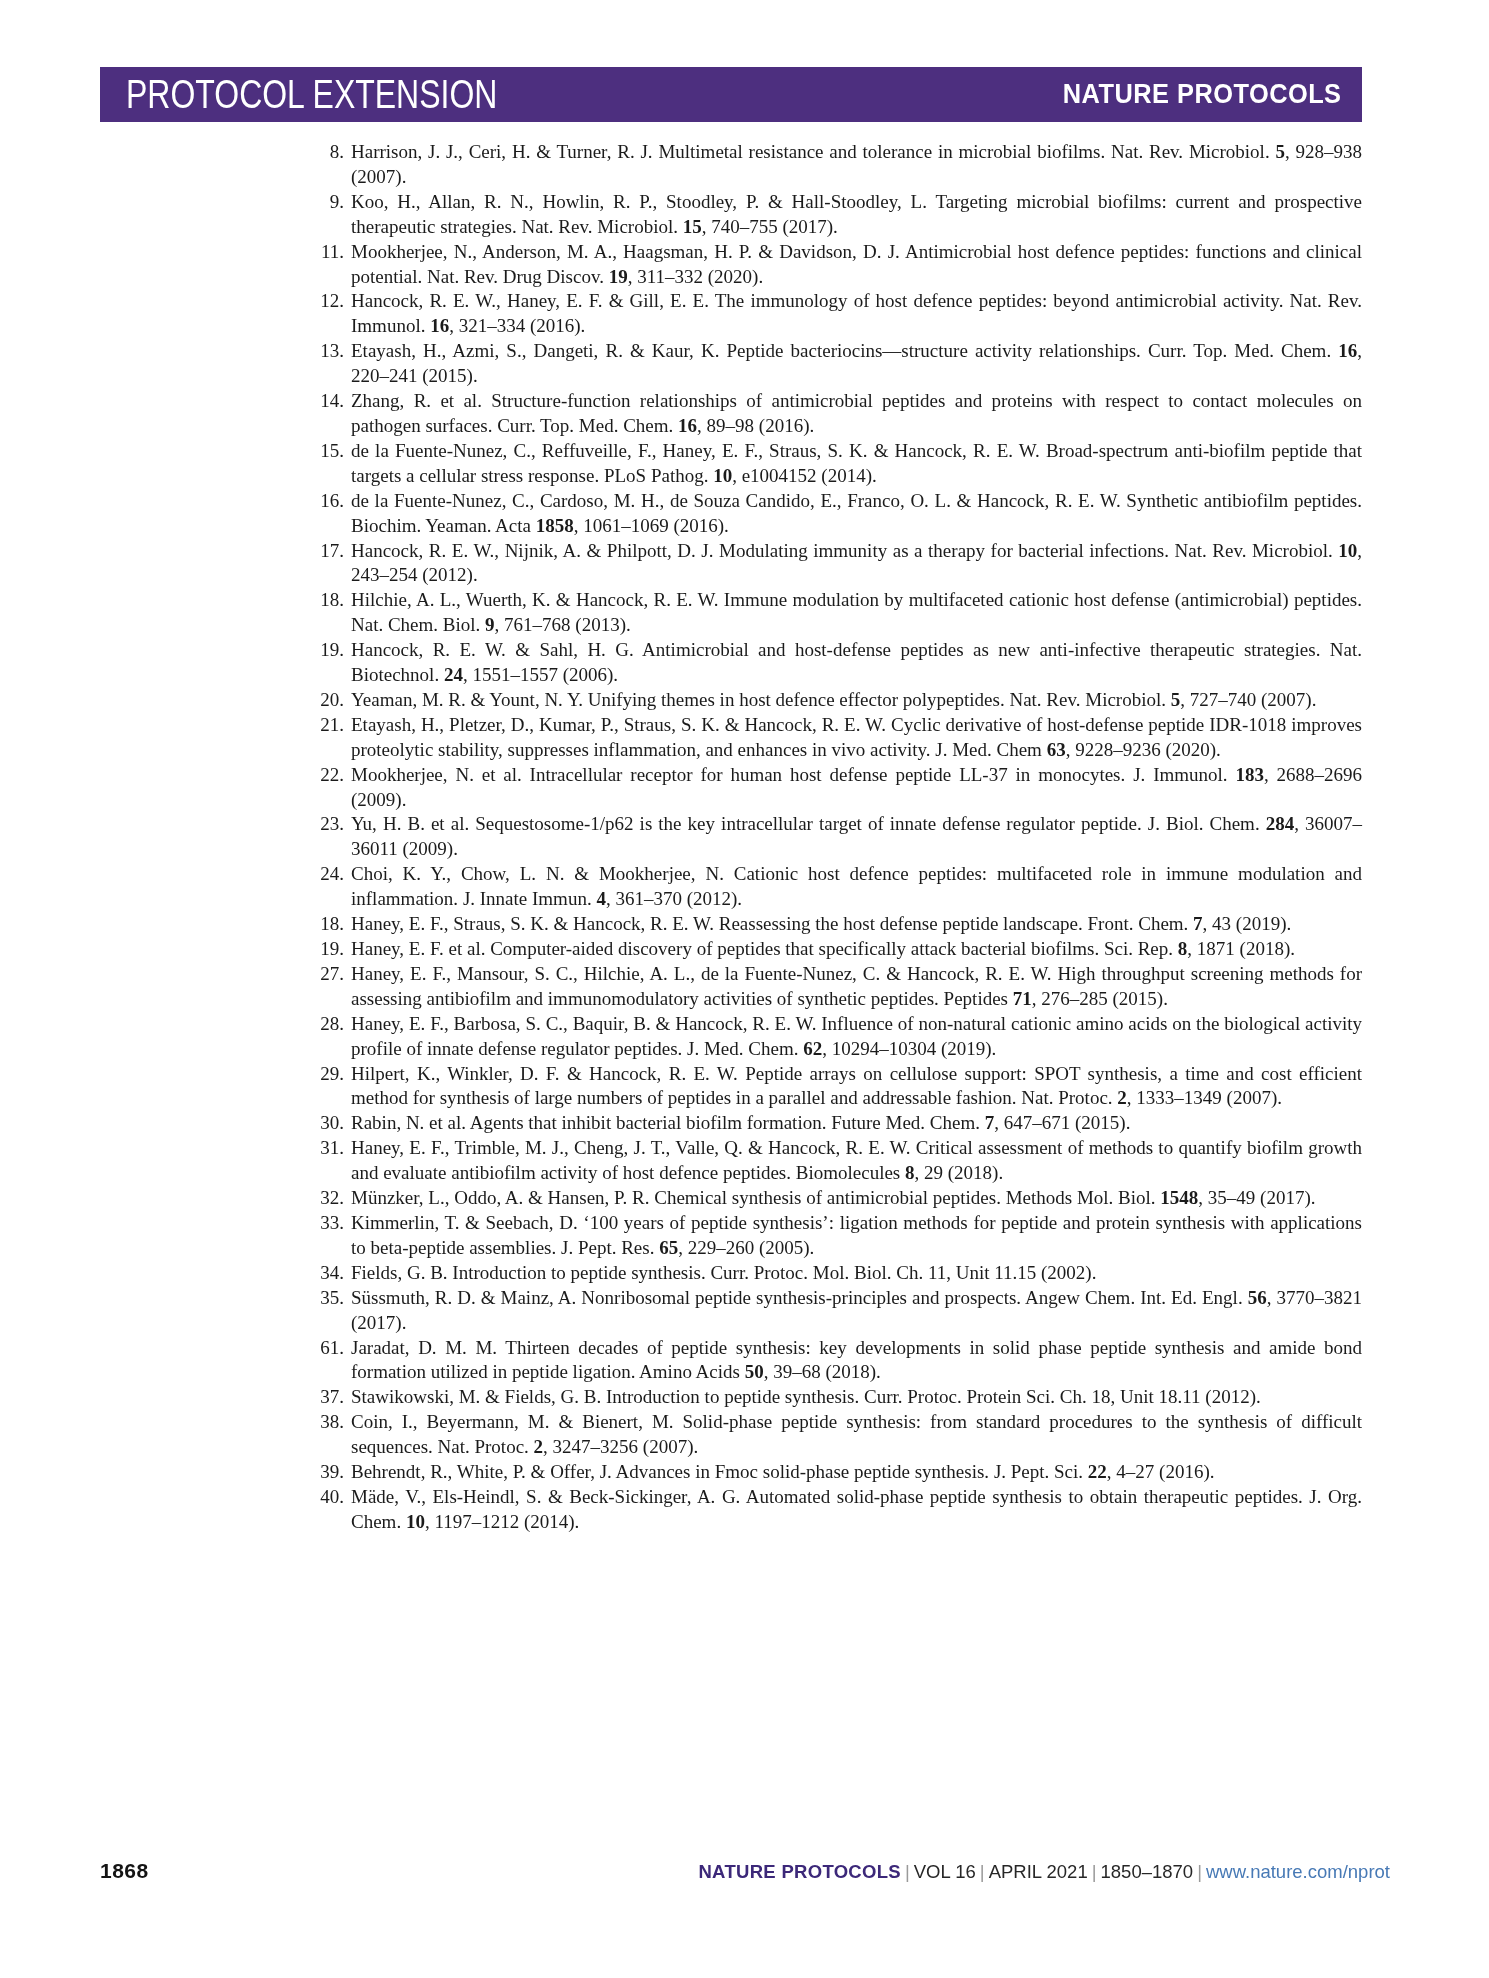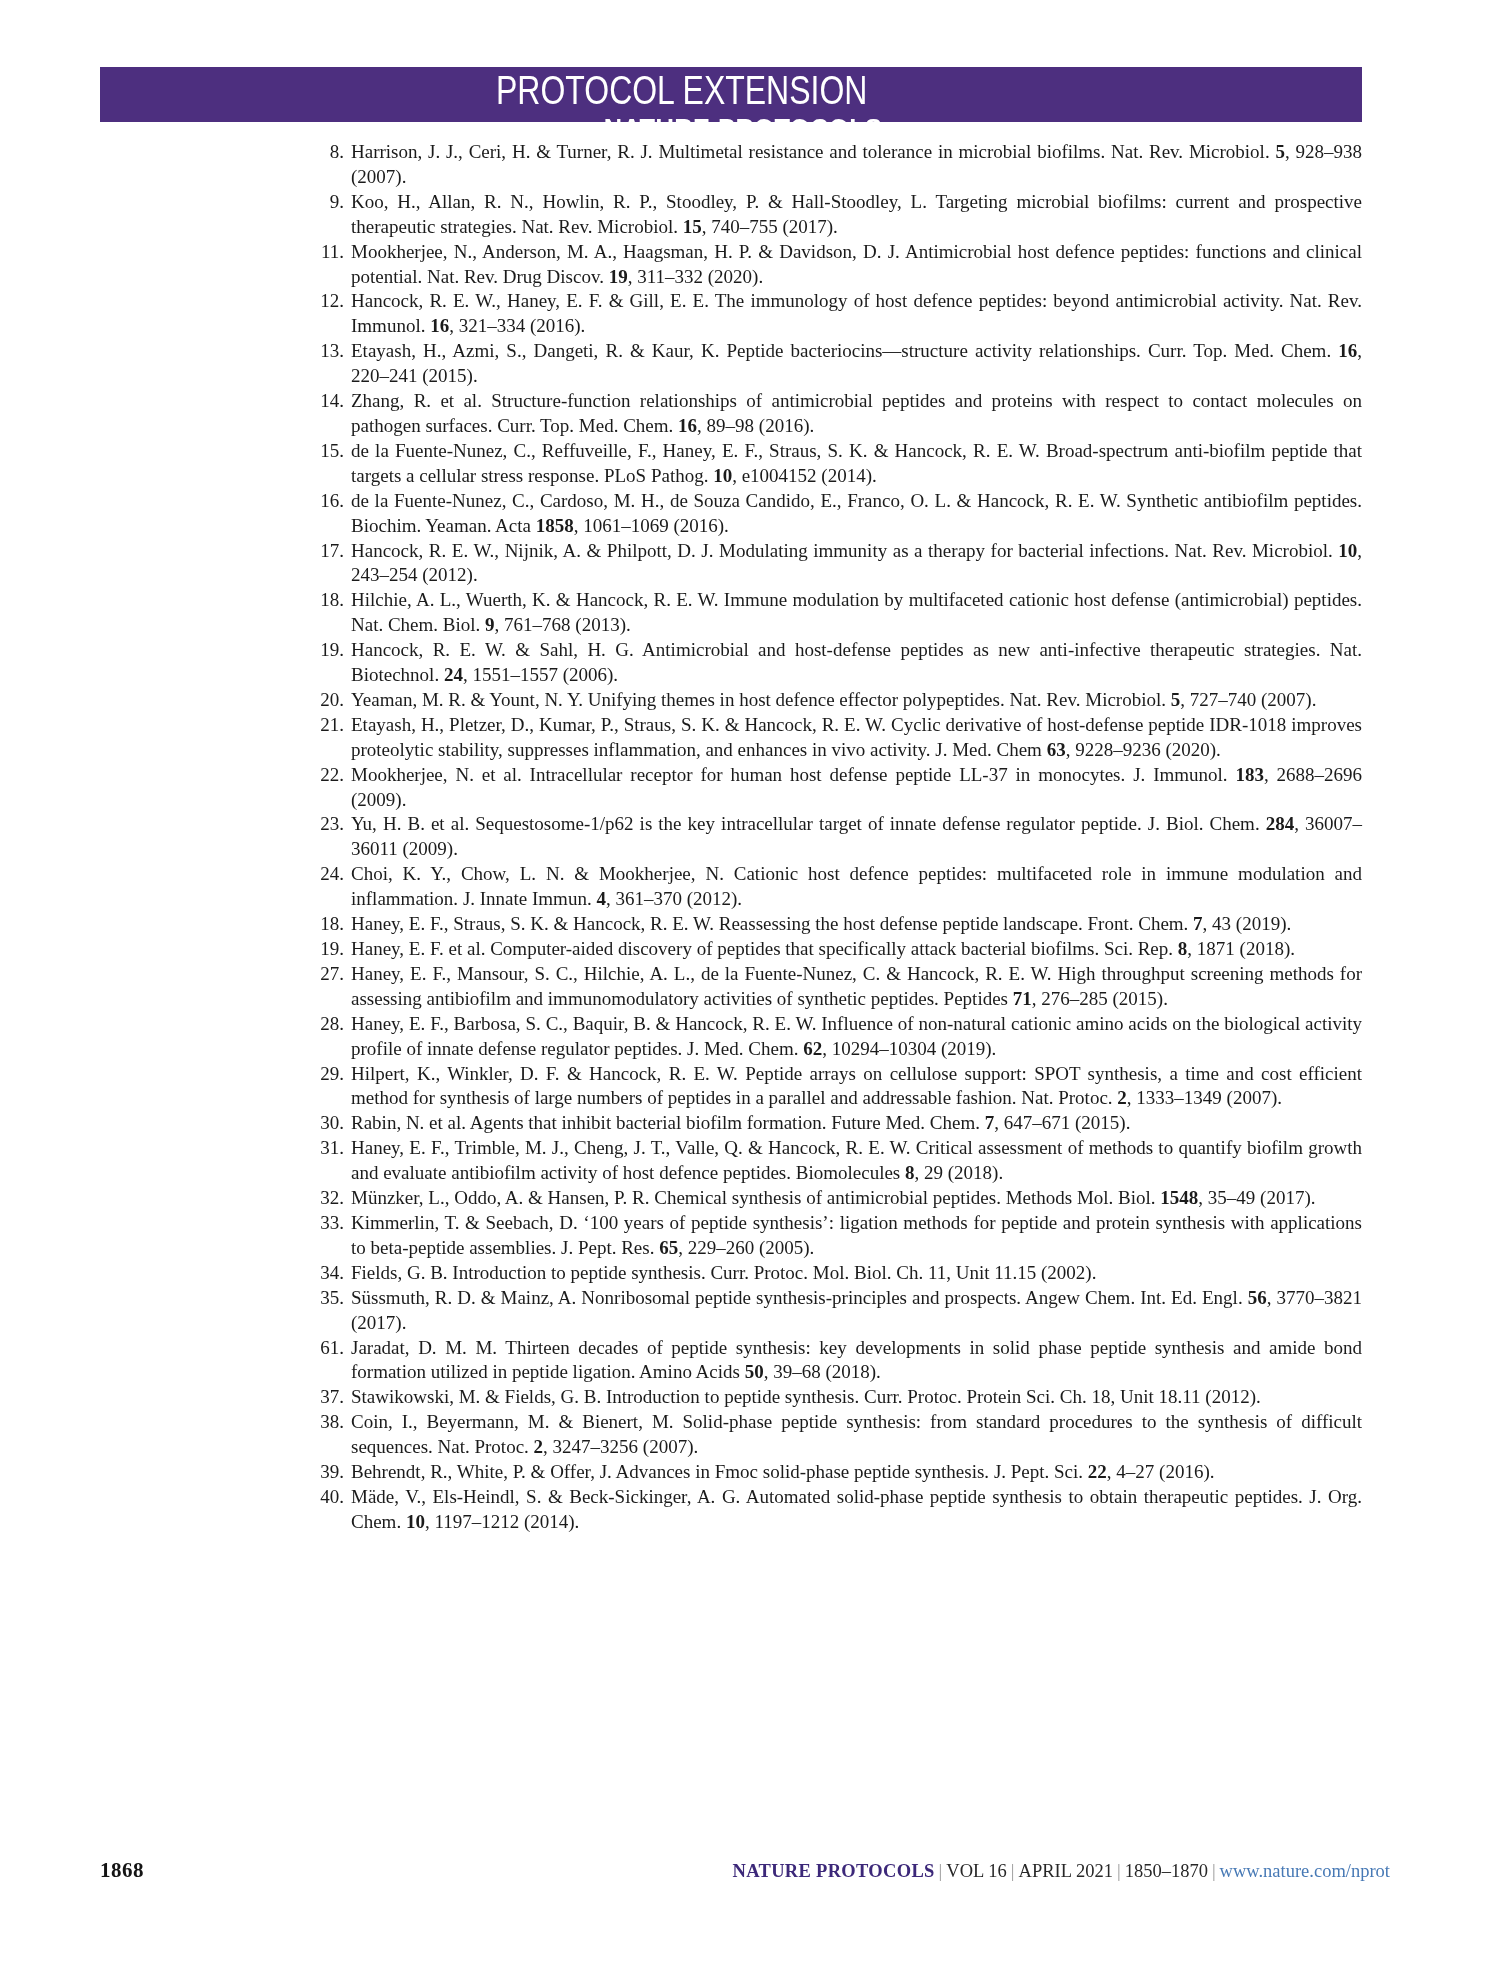--- a/index.html
+++ b/index.html
@@ -60,39 +60,39 @@
   .b { font-weight: 700; }
   
   .footer {
     position: absolute;
     left: 100px;
     top: 1845px;
     width: 1290px;
     display: flex;
     justify-content: space-between;
     align-items: baseline;
-    font-family: Liberation Serif, serif;
+    font-family: Liberation Sans, sans-serif;
   }
   .page-num {
     font-weight: 700;
     font-size: 21px;
     color: #141414;
     letter-spacing: 0.5px;
   }
   .f-right { font-size: 18.5px; color: #272727; white-space: nowrap; margin-top: 16px; }
   .f-journal { font-weight: 700; letter-spacing: 0.3px; }
   .f-sep { color: #9a9a9a; padding: 0 4px; }
   .f-link { }
 </style>
 </head>
 <body>
 
 <div class="page">
 
-  <header class="bar" style="background-color: rgb(77, 47, 127); flex-direction: column;">
+  <header class="bar" style="background-color: rgb(77, 47, 127);">
     <div class="bar-left">PROTOCOL EXTENSION</div>
     <div class="bar-right">NATURE PROTOCOLS</div>
   </header>
 
   <main class="refs" id="refs" style="color: rgb(27, 27, 27);">
       <div class="ref">
         <span class="num">8.</span>
         <span class="txt"><span>Harrison, J. J., Ceri, H. &amp; Turner, R. J. Multimetal resistance and tolerance in microbial biofilms. </span><span class="i">Nat. Rev. Microbiol. </span><span class="b">5</span><span>, 928–938 (2007).</span></span>
       </div>
       <div class="ref">

